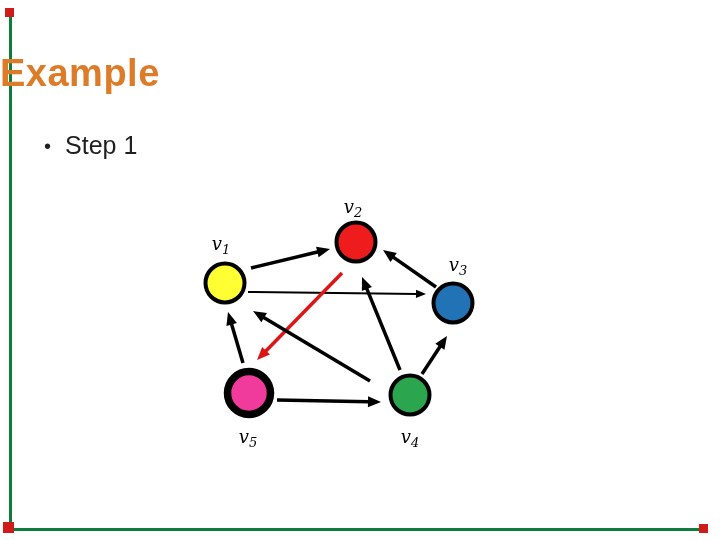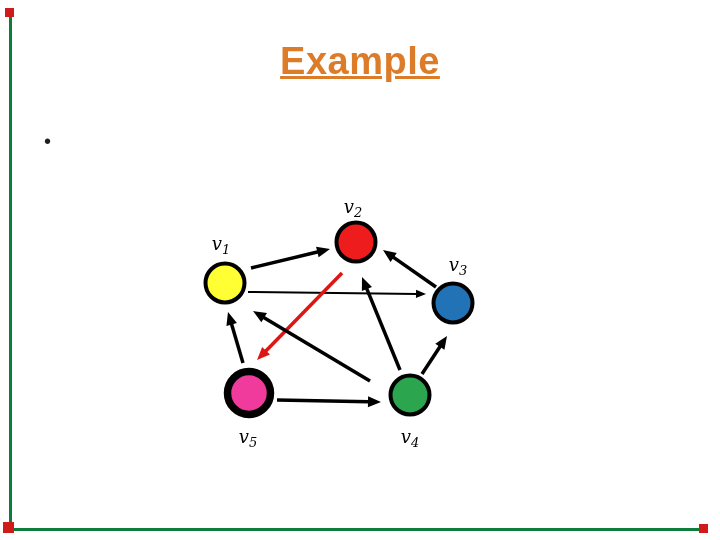--- a/index.html
+++ b/index.html
@@ -17,24 +17,23 @@
   }
   
   .corner{position:absolute;background:var(--border-red);}
   .corner.tl{left:5px;top:8px;width:9px;height:9px;}
   .corner.bl{left:3px;top:522px;width:11px;height:11px;}
   .corner.br{left:699px;top:524px;width:9px;height:9px;}
   .vline{position:absolute;left:9px;top:17px;width:2.5px;height:508px;background:var(--border-green);}
   .hline{position:absolute;left:14px;top:528px;width:685px;height:2.5px;background:var(--border-green);}
   
   .title{
-    position:absolute;left:0;top:40px;width:100%;
-    text-align:center;font-size:38px;font-weight:600;letter-spacing:0.5px;
+    position:absolute;left:0;top:52px;width:100%;
+    text-align:left;font-size:38px;font-weight:600;letter-spacing:0.5px;
     color:var(--title-color);
-    text-decoration:underline;
   }
   
   .bullet-line{
     position:absolute;left:44px;top:131px;display:flex;align-items:center;gap:14px;
     color:var(--text-color);
   }
   .bullet-glyph{font-size:20px;line-height:1;}
   .bullet-text{font-size:25px;}
   
   svg.graph{position:absolute;left:0;top:0;width:720px;height:540px;}
@@ -48,20 +47,21 @@
   <div class="corner tl"></div>
   <div class="vline"></div>
   <div class="hline"></div>
   <div class="corner bl"></div>
   <div class="corner br"></div>
 
   <div class="title">Example</div>
 
   <div class="bullet-line">
     <span class="bullet-glyph">•</span>
+    <span class="bullet-text">Step 1</span>
   </div>
 
   <svg class="graph" id="graph-svg" viewBox="0 0 720 540">
       <line x1="251" y1="268" x2="318.332694294849" y2="251.8060608657958" stroke="#000000" stroke-width="3.5"></line>
       <polygon points="330,249 318.63717651335685,257.3485233671225 316.08366112548265,246.7312751754351" fill="#000000"></polygon>
       <line x1="436" y1="287" x2="392.8394970040386" y2="256.86908281414014" stroke="#000000" stroke-width="3.5"></line>
       <polygon points="383,250 396.78488776814226,252.9645352451476 390.5340224072747,261.9184775188227" fill="#000000"></polygon>
       <line x1="248" y1="292" x2="417.0005680563013" y2="293.89888278714943" stroke="#000000" stroke-width="2"></line>
       <polygon points="426,294 415.95344314100447,298.08738244833654 416.04781920633167,289.68791263421775" fill="#000000"></polygon>
       <line x1="342" y1="273" x2="265.3860483995683" y2="351.4166328145595" stroke="#DD1515" stroke-width="3.5"></line>

